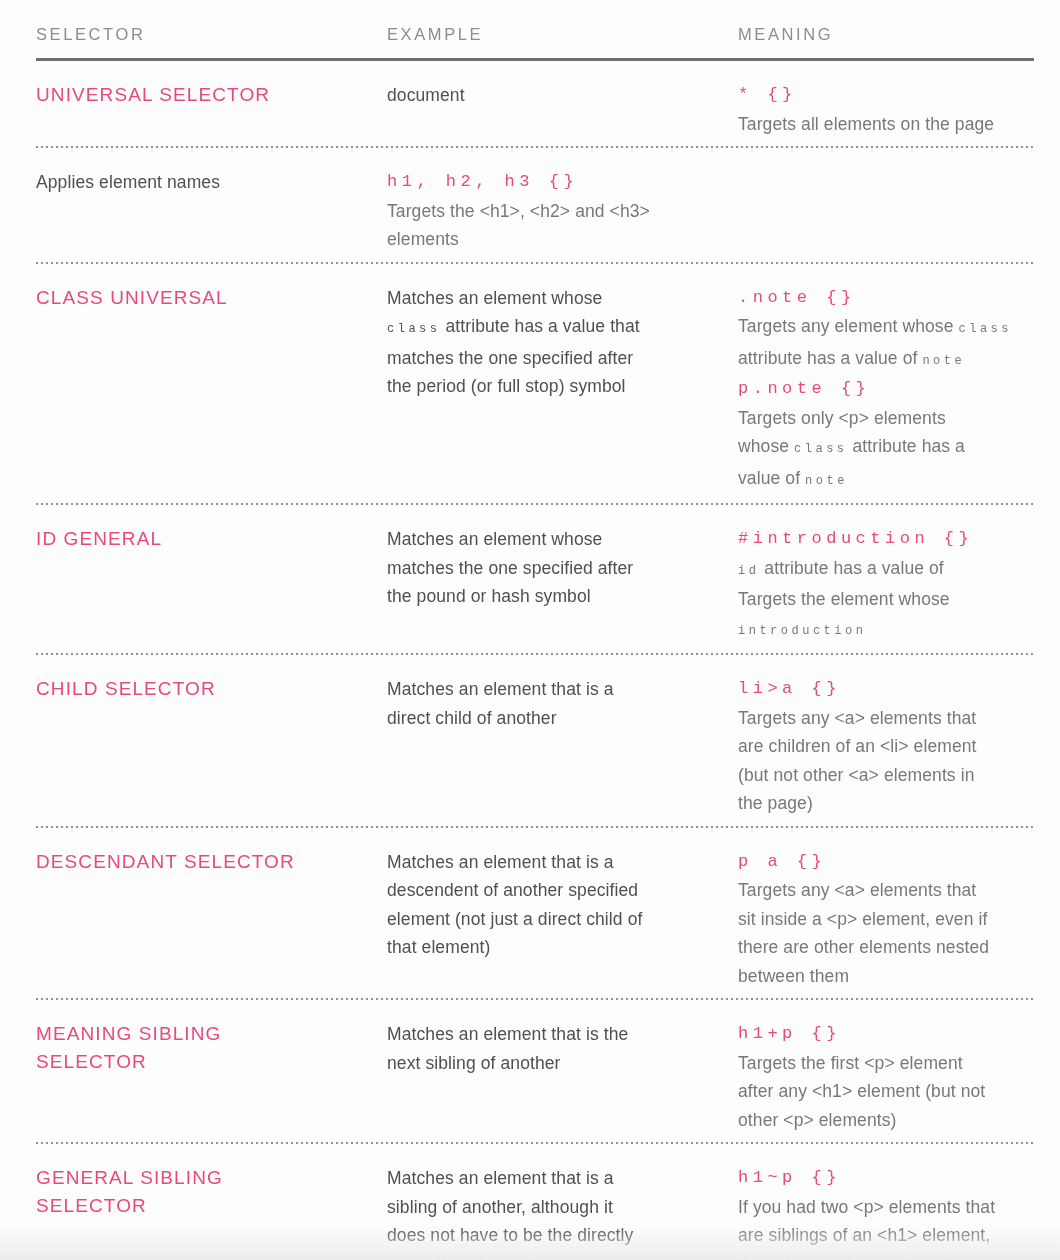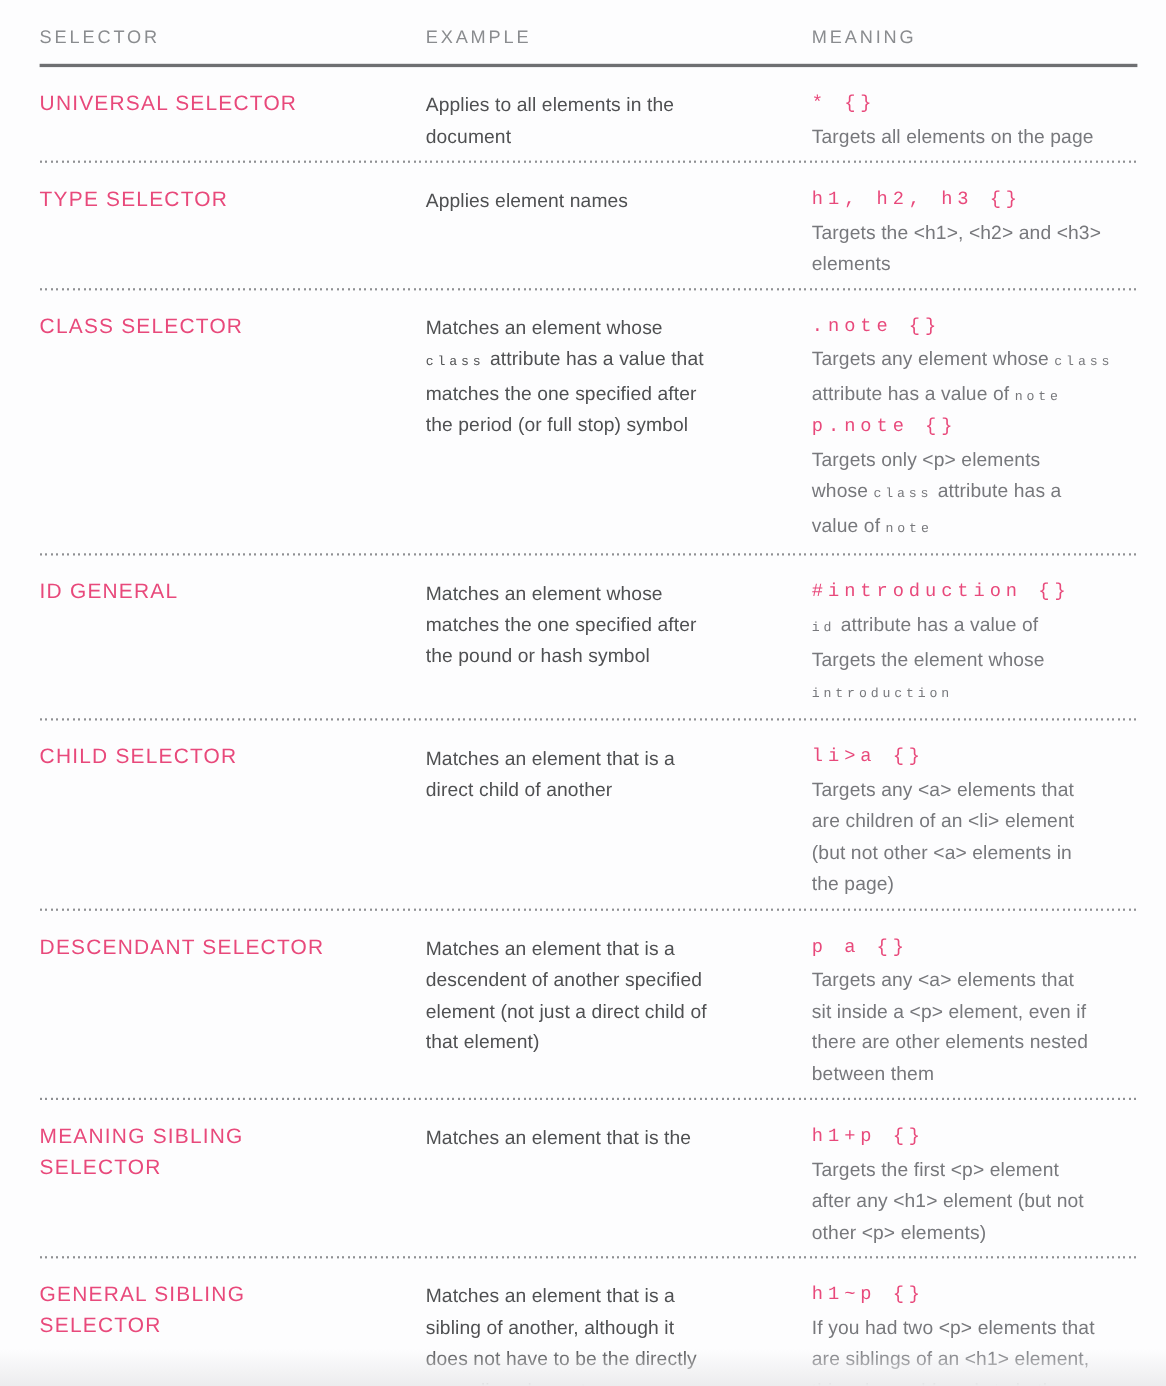--- a/index.html
+++ b/index.html
@@ -96,50 +96,46 @@
     <div class="head-cell">MEANING</div>
   </div>
   <div class="head-rule"></div>
 
   <div id="table-body">
       <div class="row">
         <div class="col-title">
           <div class="title-line">UNIVERSAL SELECTOR</div>
         </div>
         <div class="col-meaning">
-          <div class="text-line">Applies to all elements in the</div>
           <div class="text-line">document</div>
         </div>
         <div class="col-example">
           <div class="code-line">* {}</div>
           <div class="text-block">
             <div class="text-line">Targets all elements on the page</div>
           </div>
         </div>
       </div>
       <div class="row-sep"></div>
       <div class="row">
-        <div class="col-title">
-          <div class="title-line">TYPE SELECTOR</div>
-        </div>
         <div class="col-meaning">
           <div class="text-line">Applies element names</div>
         </div>
         <div class="col-example">
           <div class="code-line">h1, h2, h3 {}</div>
           <div class="text-block">
             <div class="text-line">Targets the &lt;h1&gt;, &lt;h2&gt; and &lt;h3&gt;</div>
             <div class="text-line">elements</div>
           </div>
         </div>
       </div>
       <div class="row-sep"></div>
       <div class="row">
         <div class="col-title">
-          <div class="title-line">CLASS SELECTOR</div>
+          <div class="title-line">CLASS UNIVERSAL</div>
         </div>
         <div class="col-meaning">
           <div class="text-line">Matches an element whose</div>
           <div class="text-line"><span class="mono">class</span> attribute has a value that</div>
           <div class="text-line">matches the one specified after</div>
           <div class="text-line">the period (or full stop) symbol</div>
         </div>
         <div class="col-example">
           <div class="code-line">.note {}</div>
           <div class="text-block">
@@ -214,20 +210,21 @@
         </div>
       </div>
       <div class="row-sep"></div>
       <div class="row">
         <div class="col-title">
           <div class="title-line">MEANING SIBLING</div>
           <div class="title-line">SELECTOR</div>
         </div>
         <div class="col-meaning">
           <div class="text-line">Matches an element that is the</div>
+          <div class="text-line">next sibling of another</div>
         </div>
         <div class="col-example">
           <div class="code-line">h1+p {}</div>
           <div class="text-block">
             <div class="text-line">Targets the first &lt;p&gt; element</div>
             <div class="text-line">after any &lt;h1&gt; element (but not</div>
             <div class="text-line">other &lt;p&gt; elements)</div>
           </div>
         </div>
       </div>

